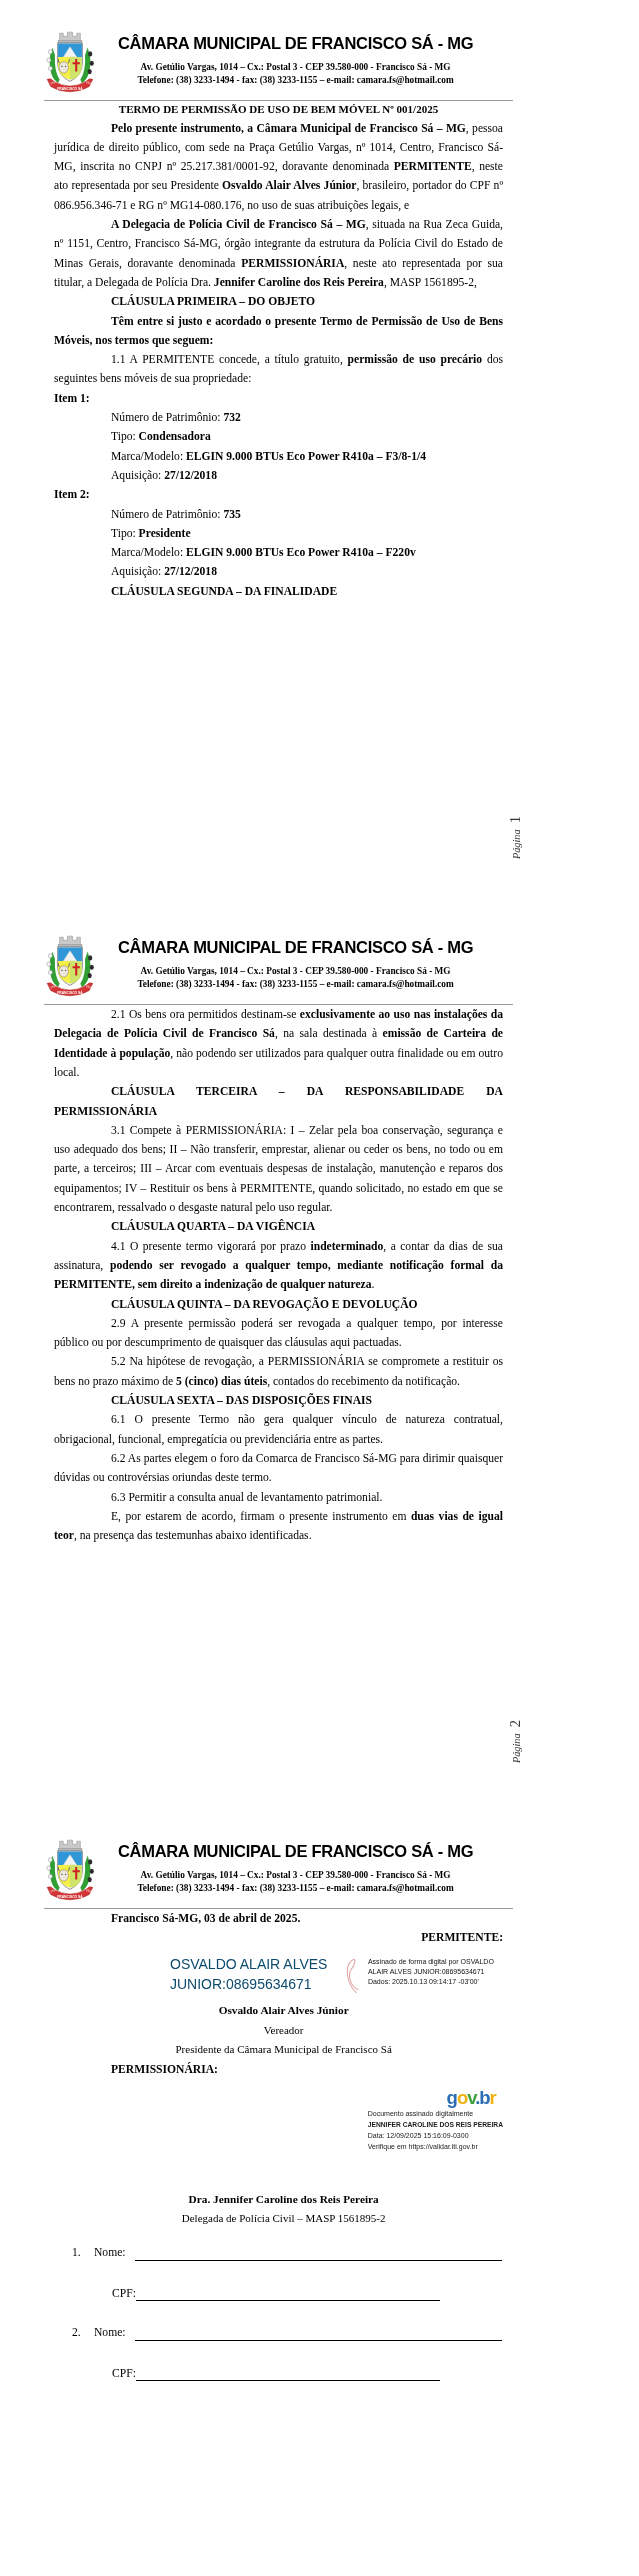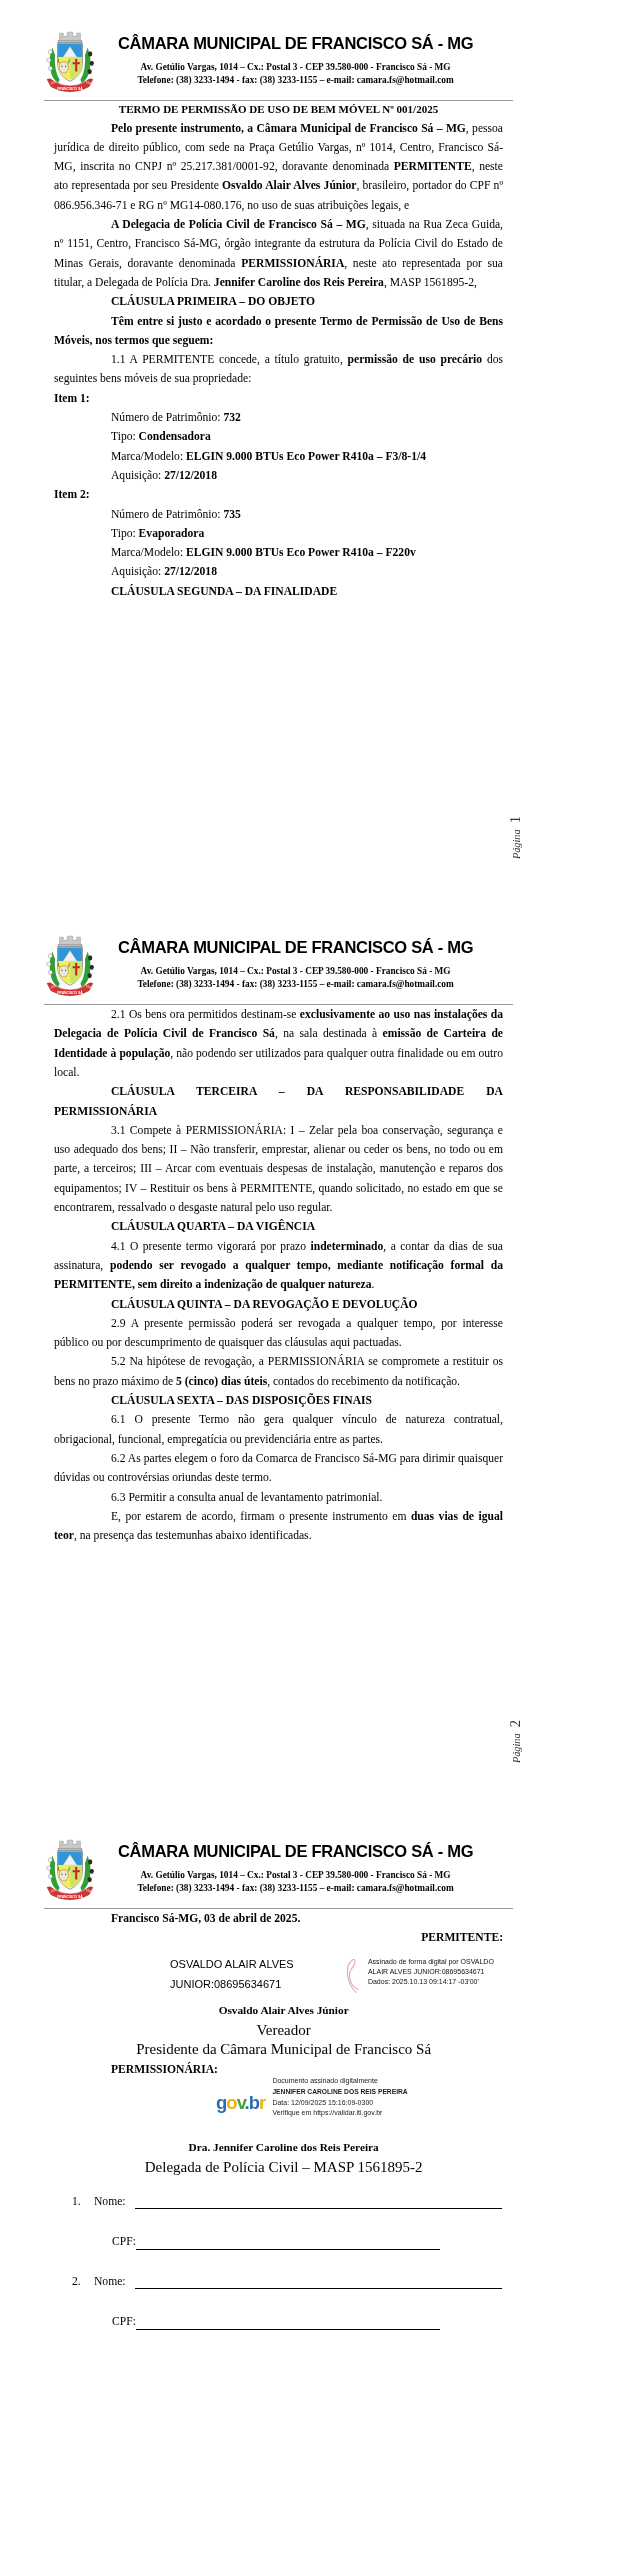--- a/index.html
+++ b/index.html
@@ -34,29 +34,29 @@
               transform:rotate(-90deg); transform-origin:center; color:#333;
               font-size:10.3px; font-style:italic; white-space:nowrap; }
   .pn-num { font-size:14.4px; margin-left:6.2px; font-style:normal; }
 
   
   .p3-date  { margin-top:52px; text-indent:57px; font-weight:bold; line-height:19.3px; }
   .p3-label { margin-top:40px;  text-indent:57px; font-weight:bold; line-height:19.3px;text-align:right; }
   .p3-label2{ margin-top:32px;  text-indent:57px; font-weight:bold; line-height:19.3px; }
 
   .cert-row { display:flex; align-items:flex-start; margin:6.2px 0 0 116px; }
-  .cert-name { width:216px; font-family:"Liberation Sans",sans-serif; font-size:11px; line-height:20.6px; color:#000000; }
+  .cert-name { width:216px; font-family:"Liberation Sans",sans-serif; font-size:14px; line-height:20.6px; color:#0c4a6e; }
   .cert-flourish { margin:2.1px 5.2px 0 7.2px; flex:none; }
   .cert-details { width:178px; font-family:"Liberation Sans",sans-serif; font-size:7px; line-height:9.8px; padding-top:3.1px; color:#111; }
 
   .sig-center { text-align:center; margin-left:10.3px; }
   .sig-name { margin-top:2.1px; font-weight:bold; font-size:11.3px; line-height:19.6px; }
-  .sig-role { font-size:15px; line-height:19.6px; }
-
-  .govbr-row { display:flex; align-items:center; margin:-3.1px 0 0 162px; }
+  .sig-role { font-size:11px; line-height:19.6px; }
+
+  .govbr-row { display:flex; align-items:flex-end; margin:-3.1px 0 0 162px;flex-direction:column; }
   .govbr-logo { font-family:"Liberation Sans",sans-serif; font-weight:bold; font-size:18.5px; letter-spacing:-1px; padding-top:11.3px; margin-right:7.2px; white-space:nowrap; }
   .govbr-lines { font-family:"Liberation Sans",sans-serif; font-size:7px; line-height:10.8px; color:#1a1a1a; }
   .govbr-name { font-weight:bold; font-size:6.7px; }
 
   .wit-title { margin-top:11.3px; text-indent:57px; font-weight:bold; line-height:19.3px; }
   .w-row { display:flex; align-items:flex-end; margin-left:18px; margin-top:25px; line-height:15.5px; }
   .w-row.first { margin-top:16.5px; }
   .w-row.second-name { margin-top:24px; }
   .w-num { width:22px; }
   .w-line { border-bottom:0.8px solid #000; height:13.4px; }
@@ -129,21 +129,21 @@
     <p class="body"><span>1.1 A PERMITENTE concede, a título gratuito, </span><span class="b">permissão de uso precário</span><span> dos seguintes bens móveis de sua propriedade:</span></p>
 
     <p class="item-label">Item 1:</p>
     <div class="item-field"><span>Número de Patrimônio: </span><span class="b">732</span></div>
     <div class="item-field"><span>Tipo: </span><span class="b">Condensadora</span></div>
     <div class="item-field"><span>Marca/Modelo: </span><span class="b">ELGIN 9.000 BTUs Eco Power R410a – F3/8-1/4</span></div>
     <div class="item-field"><span>Aquisição: </span><span class="b">27/12/2018</span></div>
 
     <p class="item-label" style="margin-top:0">Item 2:</p>
     <div class="item-field"><span>Número de Patrimônio: </span><span class="b">735</span></div>
-    <div class="item-field"><span>Tipo: </span><span class="b">Evaporadora</span></div>
+    <div class="item-field"><span>Tipo: </span><span class="b">Presidente</span></div>
     <div class="item-field"><span>Marca/Modelo: </span><span class="b">ELGIN 9.000 BTUs Eco Power R410a – F220v</span></div>
     <div class="item-field"><span>Aquisição: </span><span class="b">27/12/2018</span></div>
 
     <p class="body clause gap-lg">CLÁUSULA SEGUNDA – DA FINALIDADE</p>
   </div>
 
   <div class="page-num">
     <span class="pn-word">Página</span><span class="pn-num">1</span>
   </div>
 </div>
@@ -235,21 +235,21 @@
     <div class="govbr-row">
       <div class="govbr-logo"><span style="color: rgb(42, 109, 180);">g</span><span style="color: rgb(239, 178, 17);">o</span><span style="color: rgb(63, 162, 60);">v</span><span style="color: rgb(42, 109, 180);">.</span><span style="color: rgb(42, 109, 180);">b</span><span style="color: rgb(239, 178, 17);">r</span></div>
       <div class="govbr-lines">
         <div>Documento assinado digitalmente</div>
         <div class="govbr-name">JENNIFER CAROLINE DOS REIS PEREIRA</div>
         <div>Data: 12/09/2025 15:16:09-0300</div>
         <div>Verifique em https://validar.iti.gov.br</div>
       </div>
     </div>
 
-    <div class="sig-center" style="margin-top:19px">
+    <div class="sig-center" style="margin-top:37px">
       <div class="sig-name">Dra. Jennifer Caroline dos Reis Pereira</div>
       <div class="sig-role">Delegada de Polícia Civil – MASP 1561895-2</div>
     </div>
 
 
     <div class="w-row first">
       <span class="w-num">1.</span>
       <span class="w-label">Nome:</span>
       <span class="w-line name"></span>
     </div>

